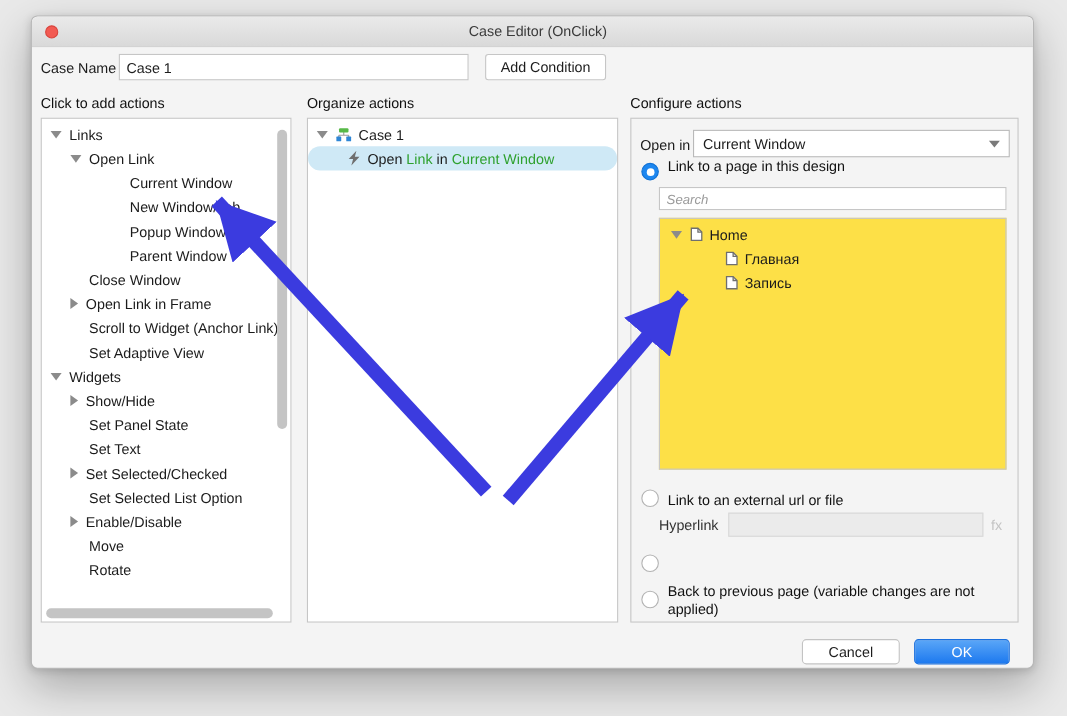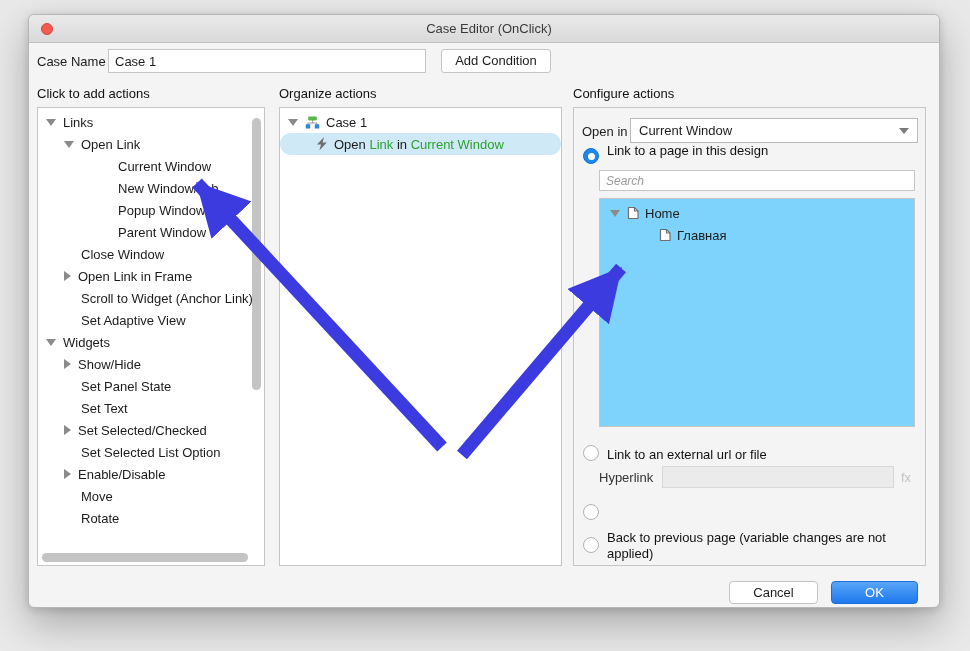--- a/index.html
+++ b/index.html
@@ -74,21 +74,21 @@
   .dd-caret { position:absolute; right:8px; top:10px; width:0; height:0;
     border-left:5px solid transparent; border-right:5px solid transparent; border-top:6px solid #7a7a7a; }
   .radio { position:absolute; width:16px; height:16px; border-radius:50%;
            background:#fff; border:1px solid #b3b3b3; }
   .radio.on { background:#1d87f0; border:1px solid #1372d4; display:flex; align-items:center; justify-content:center; }
   .radio.on::after { content:""; width:7px; height:7px; background:#fff; border-radius:50%; }
   .radio-label { position:absolute; font-size:13px; font-weight:500; color:#111; }
   .search-input { left:25px; top:62px; width:316px; height:21px; font-size:12px; }
   .search-input::placeholder { font-style:italic; color:#9a9a9a; }
   .pages-box { position:absolute; left:25px; top:90px; width:316px; height:229px;
-               background:#7dd3fc; border:1px solid #c6c6c6; overflow:hidden; }
+               background:#fde047; border:1px solid #c6c6c6; overflow:hidden; }
   .hyperlink-label { position:absolute; left:25px; top:362px; font-size:13px; color:#333; }
   .hyperlink-input { position:absolute; left:88px; top:358px; width:232px; height:22px;
                      background:#ebebeb; border:1px solid #d8d8d8; }
   .fx { position:absolute; left:327px; top:362px; font-size:13px; color:#c4c4c4; }
 
   .wrap2 { width:318px; line-height:16px; }
 
   
   .btn { position:absolute; top:566px; height:23px; border-radius:4px; font-size:13px;
          text-align:center; line-height:21px; cursor:default; }
@@ -252,20 +252,30 @@
           <div class="tree-row" style="padding-left: 42px;">
             <span class="tri none"></span>
             <span class="icon-gap">
               <svg class="inline" width="12" height="14" viewBox="0 0 12 14">
                 <path d="M1.5 1.5 h6 l3.5 3.5 v7.5 h-9.5 z" fill="#fff" stroke="#6f6f6f" stroke-width="1.2"></path>
                 <path d="M7.5 1.5 v3.5 h3.5" fill="none" stroke="#6f6f6f" stroke-width="1.2"></path>
               </svg>
             </span>
             <span>Главная</span>
           </div>
+          <div class="tree-row" style="padding-left: 42px;">
+            <span class="tri none"></span>
+            <span class="icon-gap">
+              <svg class="inline" width="12" height="14" viewBox="0 0 12 14">
+                <path d="M1.5 1.5 h6 l3.5 3.5 v7.5 h-9.5 z" fill="#fff" stroke="#6f6f6f" stroke-width="1.2"></path>
+                <path d="M7.5 1.5 v3.5 h3.5" fill="none" stroke="#6f6f6f" stroke-width="1.2"></path>
+              </svg>
+            </span>
+            <span>Запись</span>
+          </div>
         </div>
     </div>
 
     <div class="radio" style="left:9px; top:337px;"></div>
     <div class="radio-label" style="left:33px; top:339px;">Link to an external url or file</div>
 
     <div class="hyperlink-label">Hyperlink</div>
     <input class="hyperlink-input" disabled="" style="">
     <div class="fx">fx</div>
 

